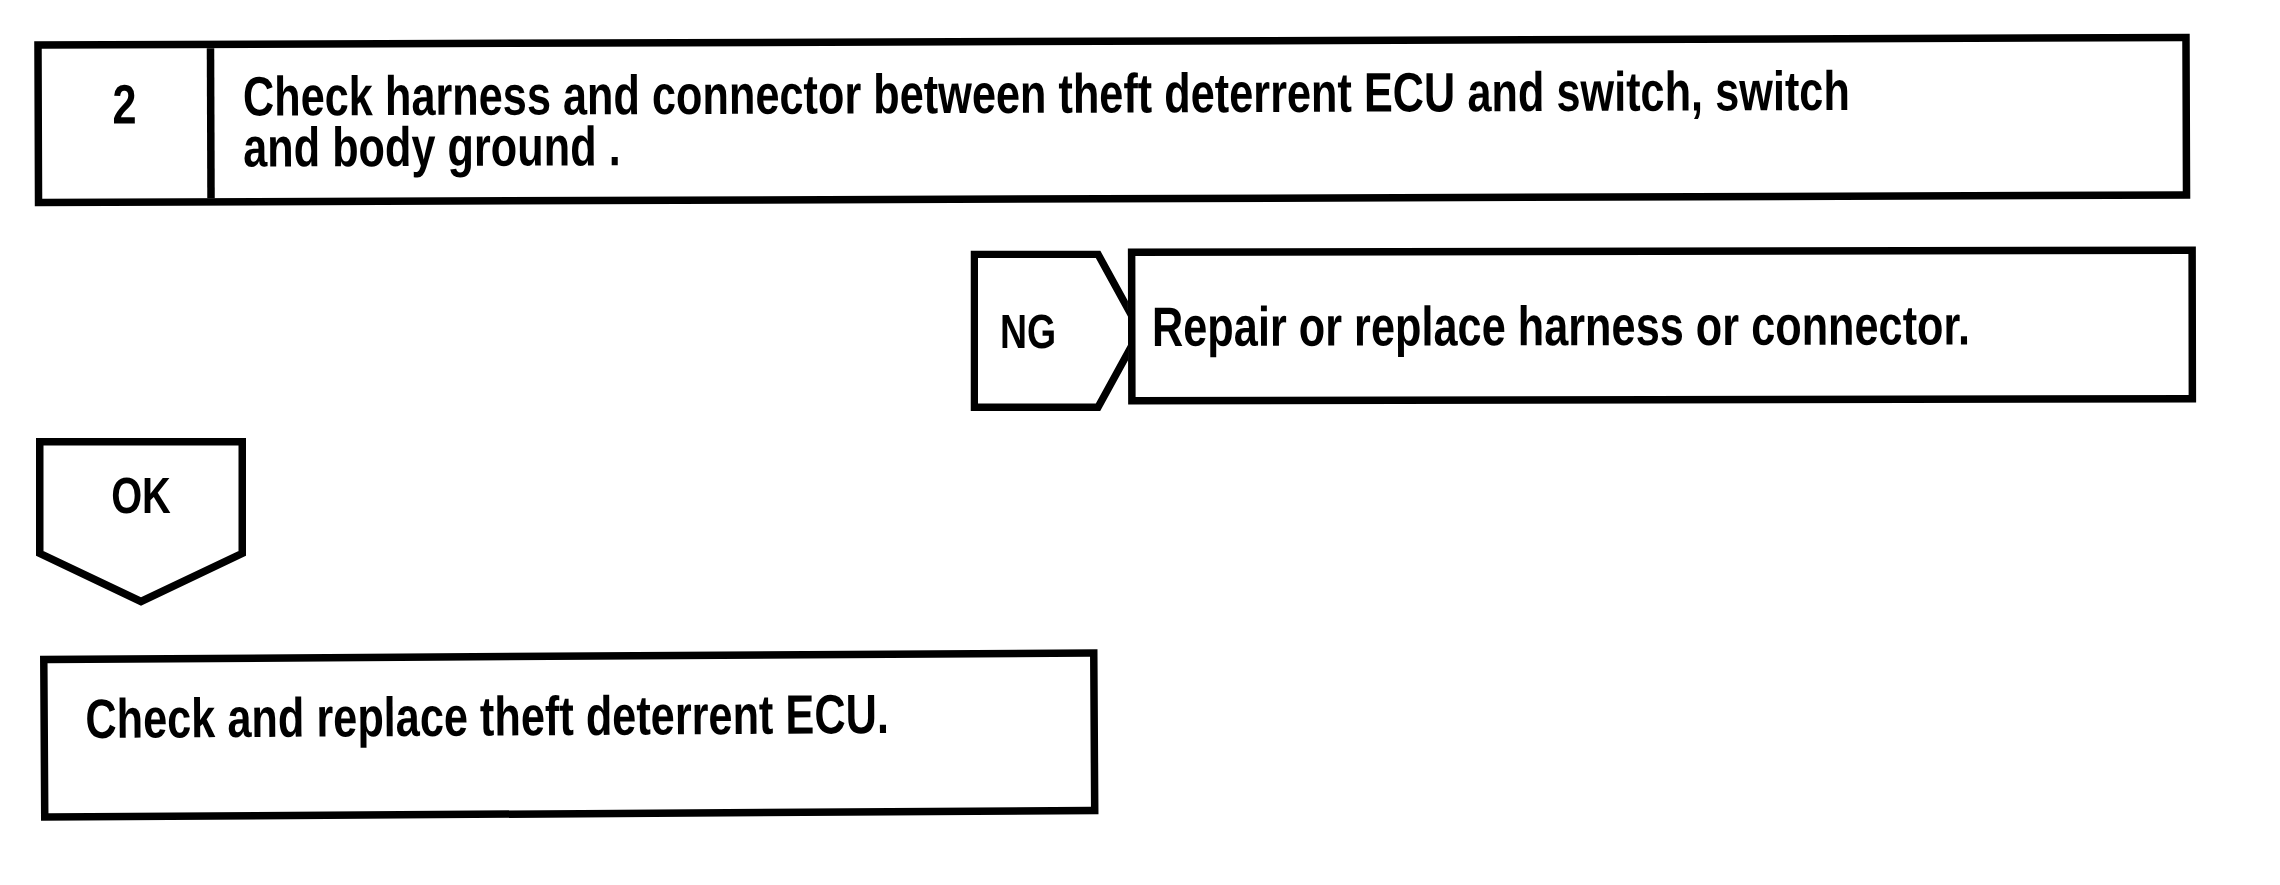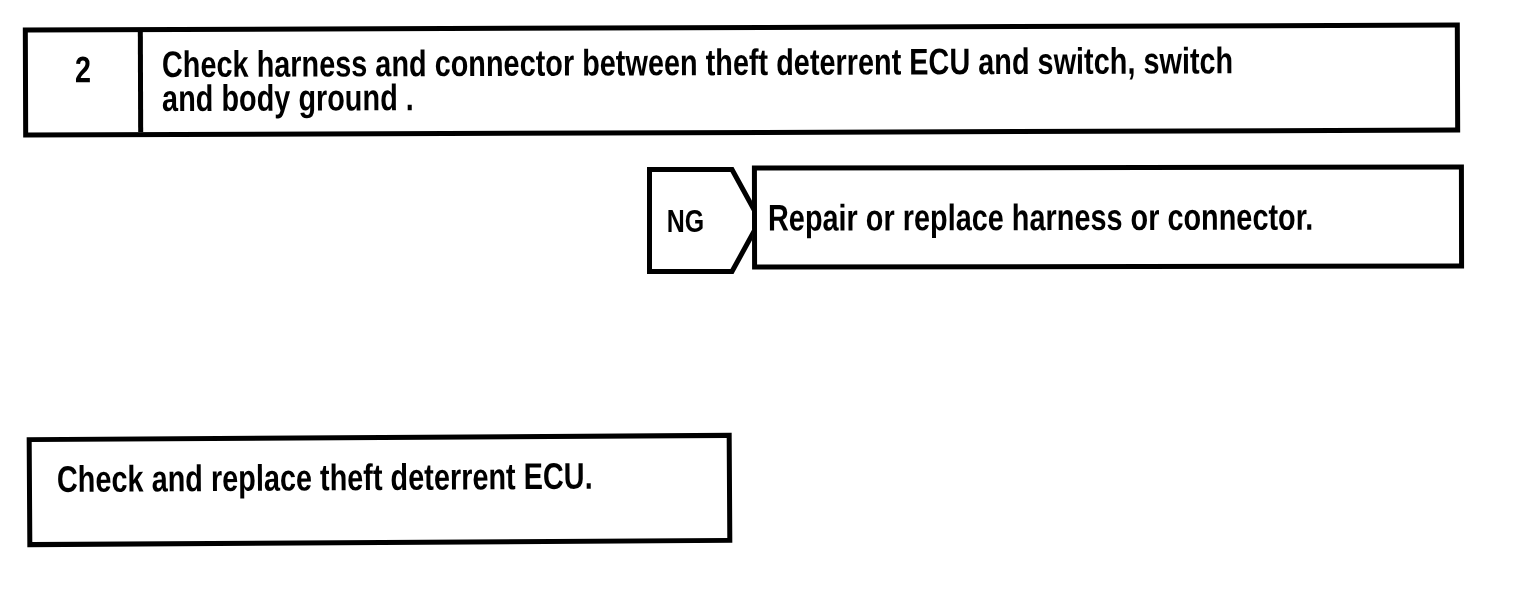--- a/index.html
+++ b/index.html
@@ -168,18 +168,24 @@
     <svg width="116" height="107" viewBox="0 0 116 107" aria-hidden="true">
       <polygon points="2.5,2.5 85,2.5 113,53.5 85,104.5 2.5,104.5" fill="#ffffff" stroke="#000000" stroke-width="5" stroke-linejoin="miter"></polygon>
     </svg>
     <div class="txt cond shape-label">NG</div>
   </div>
 
   <div class="box ng-action-box">
     <div class="txt cond ng-action-text">Repair or replace harness or connector.</div>
   </div>
 
+  <div class="ok-shape">
+    <svg width="140" height="112" viewBox="0 0 140 112" aria-hidden="true">
+      <polygon points="2.5,2.5 137.5,2.5 137.5,77 70,109 2.5,77" fill="#ffffff" stroke="#000000" stroke-width="5" stroke-linejoin="miter"></polygon>
+    </svg>
+    <div class="txt cond ok-label">OK</div>
+  </div>
 
   <div class="box ok-action-box">
     <div class="txt cond ok-action-text">Check and replace theft deterrent ECU.</div>
   </div>
 
 </div>
 
 </body></html>

